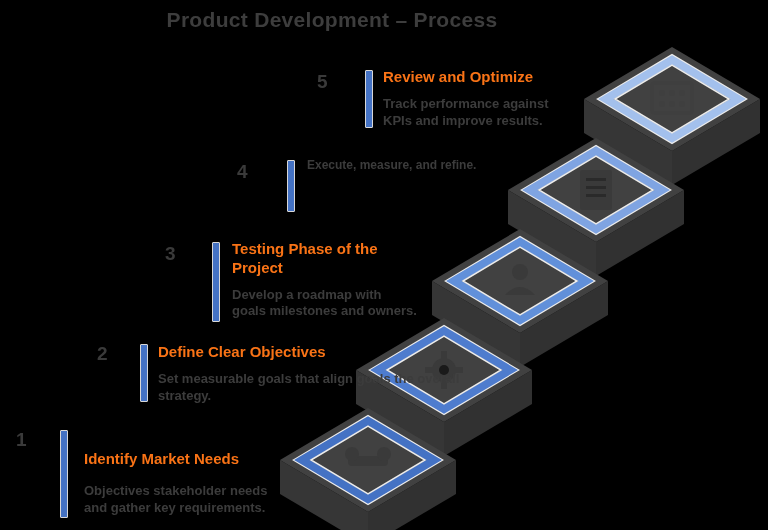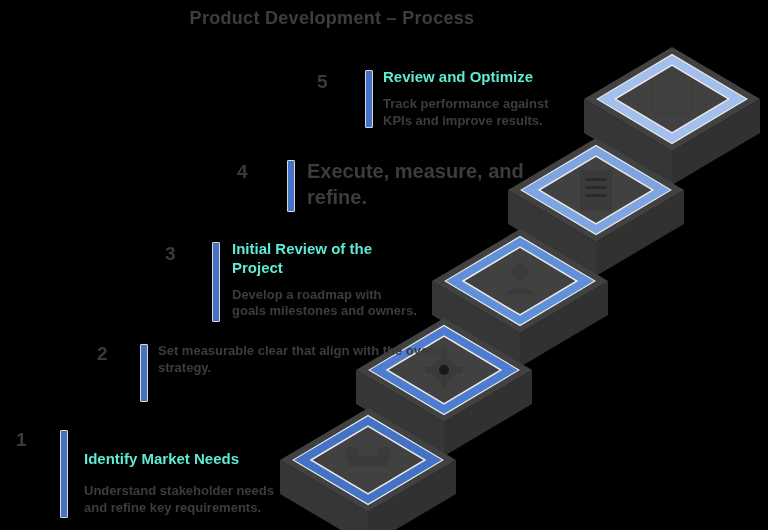--- a/index.html
+++ b/index.html
@@ -4,43 +4,43 @@
 <style>
   html,body{margin:0;padding:0;}
   body{
     width:768px;height:530px;position:relative;overflow:hidden;
     background:#000000;
     font-family:"Liberation Sans", sans-serif;
     color:#3d3d3d;
   }
   .page-title{
     position:absolute;top:8px;left:0;width:664px;
-    text-align:center;font-size:18px;font-weight:bold;color:#3d3d3d;
+    text-align:center;font-size:21px;font-weight:bold;color:#3d3d3d;
     letter-spacing:.3px;
   }
   .stairs-svg{position:absolute;left:0;top:0;}
   .step-block{position:absolute;}
   .step-number{
     position:absolute;font-size:19px;font-weight:bold;color:#3a3a3a;line-height:1;
   }
   .step-divider{
     position:absolute;width:6px;background:#4472c4;
     border:1px solid #d8d8d8;border-radius:1px;
   }
   .step-text{position:absolute;}
   .step-title{
-    font-size:15px;font-weight:bold;color:#5eead4;line-height:1.25;
+    font-size:15px;font-weight:bold;color:#f97316;line-height:1.25;
     white-space:pre-line;margin:0 0 9px 0;
   }
   .step-desc{
     font-size:13px;color:#3c3c3c;line-height:1.3;white-space:pre-line;margin:0;font-weight:bold;
   }
   .b1 .step-desc{margin-top:14px;}
   .b4 .step-title{font-size:14px;margin-bottom:6px;}
-  .b4 .step-desc{font-size:20px;font-weight:bold;}
+  .b4 .step-desc{font-size:12px;font-weight:bold;}
 </style>
 </head>
 <body>
 
 <div class="page-title">Product Development – Process</div>
 
 <svg class="stairs-svg" width="768" height="530" viewBox="0 0 768 530">
   <defs>
     <g id="tile">
       <polygon points="-88,0 0,52 0,86 -88,34" fill="#363636"></polygon>
@@ -115,37 +115,38 @@
       <circle cx="16" cy="-6" r="7"></circle>
     </g>
   </g>
 </svg>
 
 <div class="step-block b1">
   <div class="step-number" style="left:16px;top:430px;">1</div>
   <div class="step-divider" style="left:60px;top:430px;height:86px;"></div>
   <div class="step-text" style="left:84px;top:430px;width:195px;margin-top:20px;">
     <p class="step-title">Identify Market Needs</p>
-    <p class="step-desc">Understand stakeholder needs and refine key requirements.</p>
+    <p class="step-desc">Objectives stakeholder needs and gather key requirements.</p>
   </div>
 </div>
 
 <div class="step-block b2">
   <div class="step-number" style="left:97px;top:344px;">2</div>
   <div class="step-divider" style="left:140px;top:344px;height:56px;"></div>
   <div class="step-text" style="left:158px;top:343px;width:310px;">
-    <p class="step-desc">Set measurable clear that align with the overall strategy.</p>
+    <p class="step-title">Define Clear Objectives</p>
+    <p class="step-desc">Set measurable goals that align goals the overall strategy.</p>
   </div>
 </div>
 
 <div class="step-block b3">
   <div class="step-number" style="left:165px;top:244px;">3</div>
   <div class="step-divider" style="left:212px;top:242px;height:78px;"></div>
   <div class="step-text" style="left:232px;top:240px;width:185px;">
-    <p class="step-title">Initial Review of the Project</p>
+    <p class="step-title">Testing Phase of the Project</p>
     <p class="step-desc">Develop a roadmap with goals milestones and owners.</p>
   </div>
 </div>
 
 <div class="step-block b4">
   <div class="step-number" style="left:237px;top:162px;">4</div>
   <div class="step-divider" style="left:287px;top:160px;height:50px;"></div>
   <div class="step-text" style="left:307px;top:158px;width:230px;">
     <p class="step-desc">Execute, measure, and refine.</p>
   </div>

